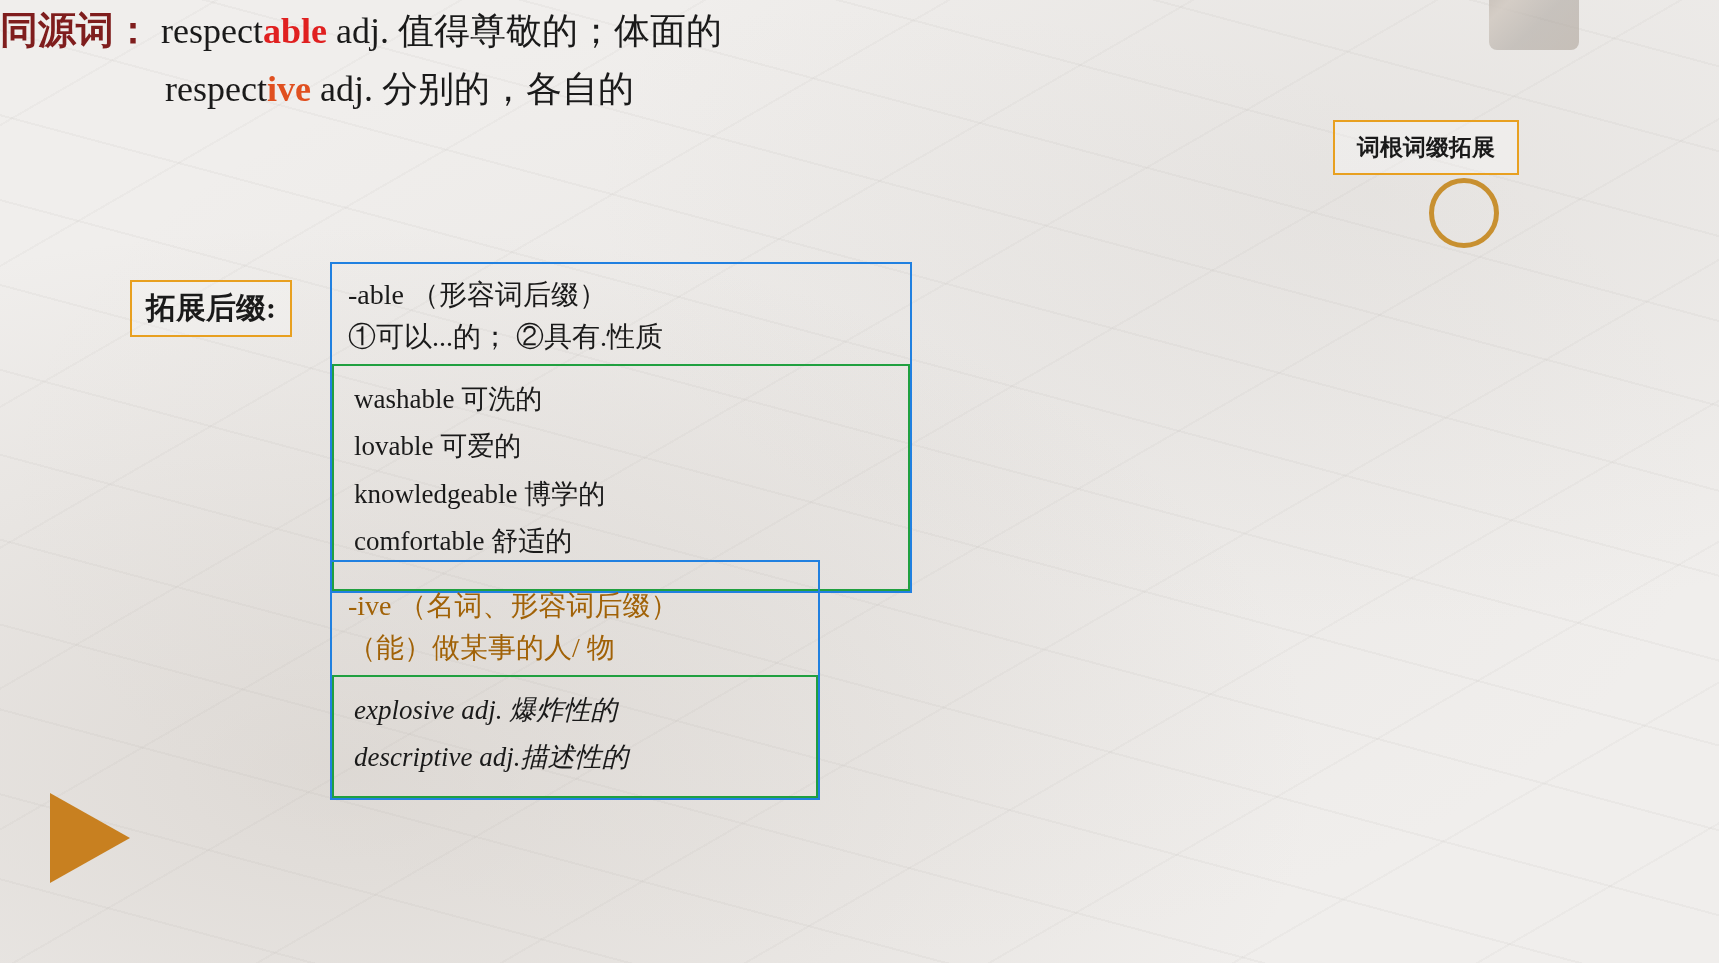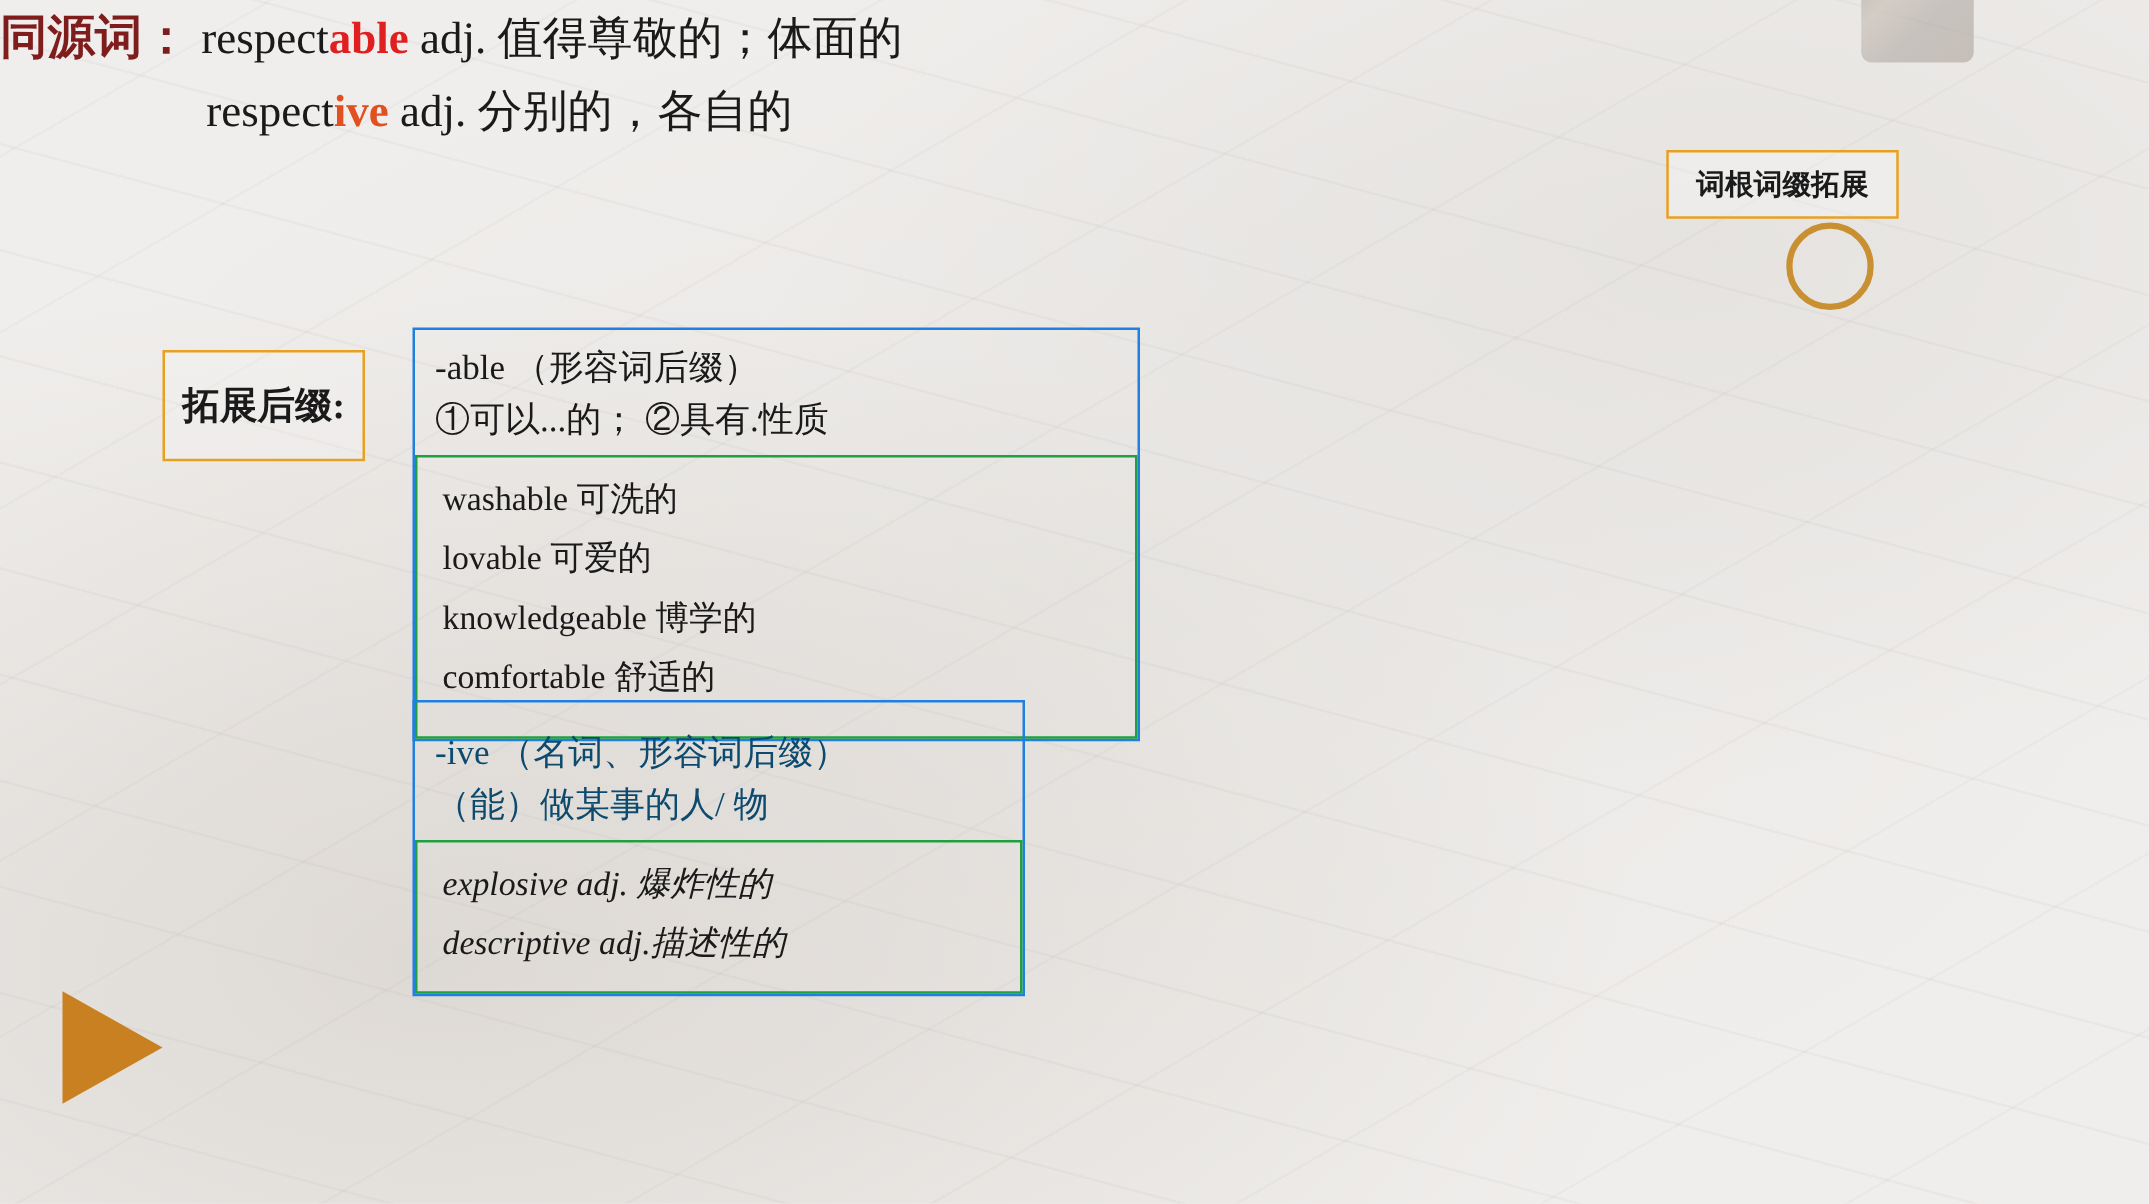--- a/index.html
+++ b/index.html
@@ -107,21 +107,21 @@
       top: 280px;
       left: 130px;
     }
 
     .tuozhan-label {
       display: inline-block;
       border: 2px solid #e8a020;
       font-size: 30px;
       font-weight: bold;
       color: #1a1a1a;
-      padding: 22px 14px;
+      padding: 6px 14px;
       background: rgba(255,255,255,0.2);
     }
 
     
     .able-box {
       position: absolute;
       top: 262px;
       left: 330px;
       border: 2px solid #2080e0;
       width: 582px;
@@ -150,25 +150,24 @@
       top: 560px;
       left: 330px;
     }
 
     .ive-box {
       border: 2px solid #2080e0;
       width: 490px;
     }
 
     .ive-header {
-      padding: 8px 16px 6px;
+      padding: 23px 16px 6px;
       font-size: 28px;
-      color: #0c4a6e;
+      color: #a16207;
       line-height: 1.5;
-      margin-top: 12px;
     }
 
     .ive-examples {
       border: 2px solid #20a040;
       padding: 10px 20px 14px;
       font-size: 27px;
       color: #1a1a1a;
       line-height: 1.75;
       font-style: italic;
     }

